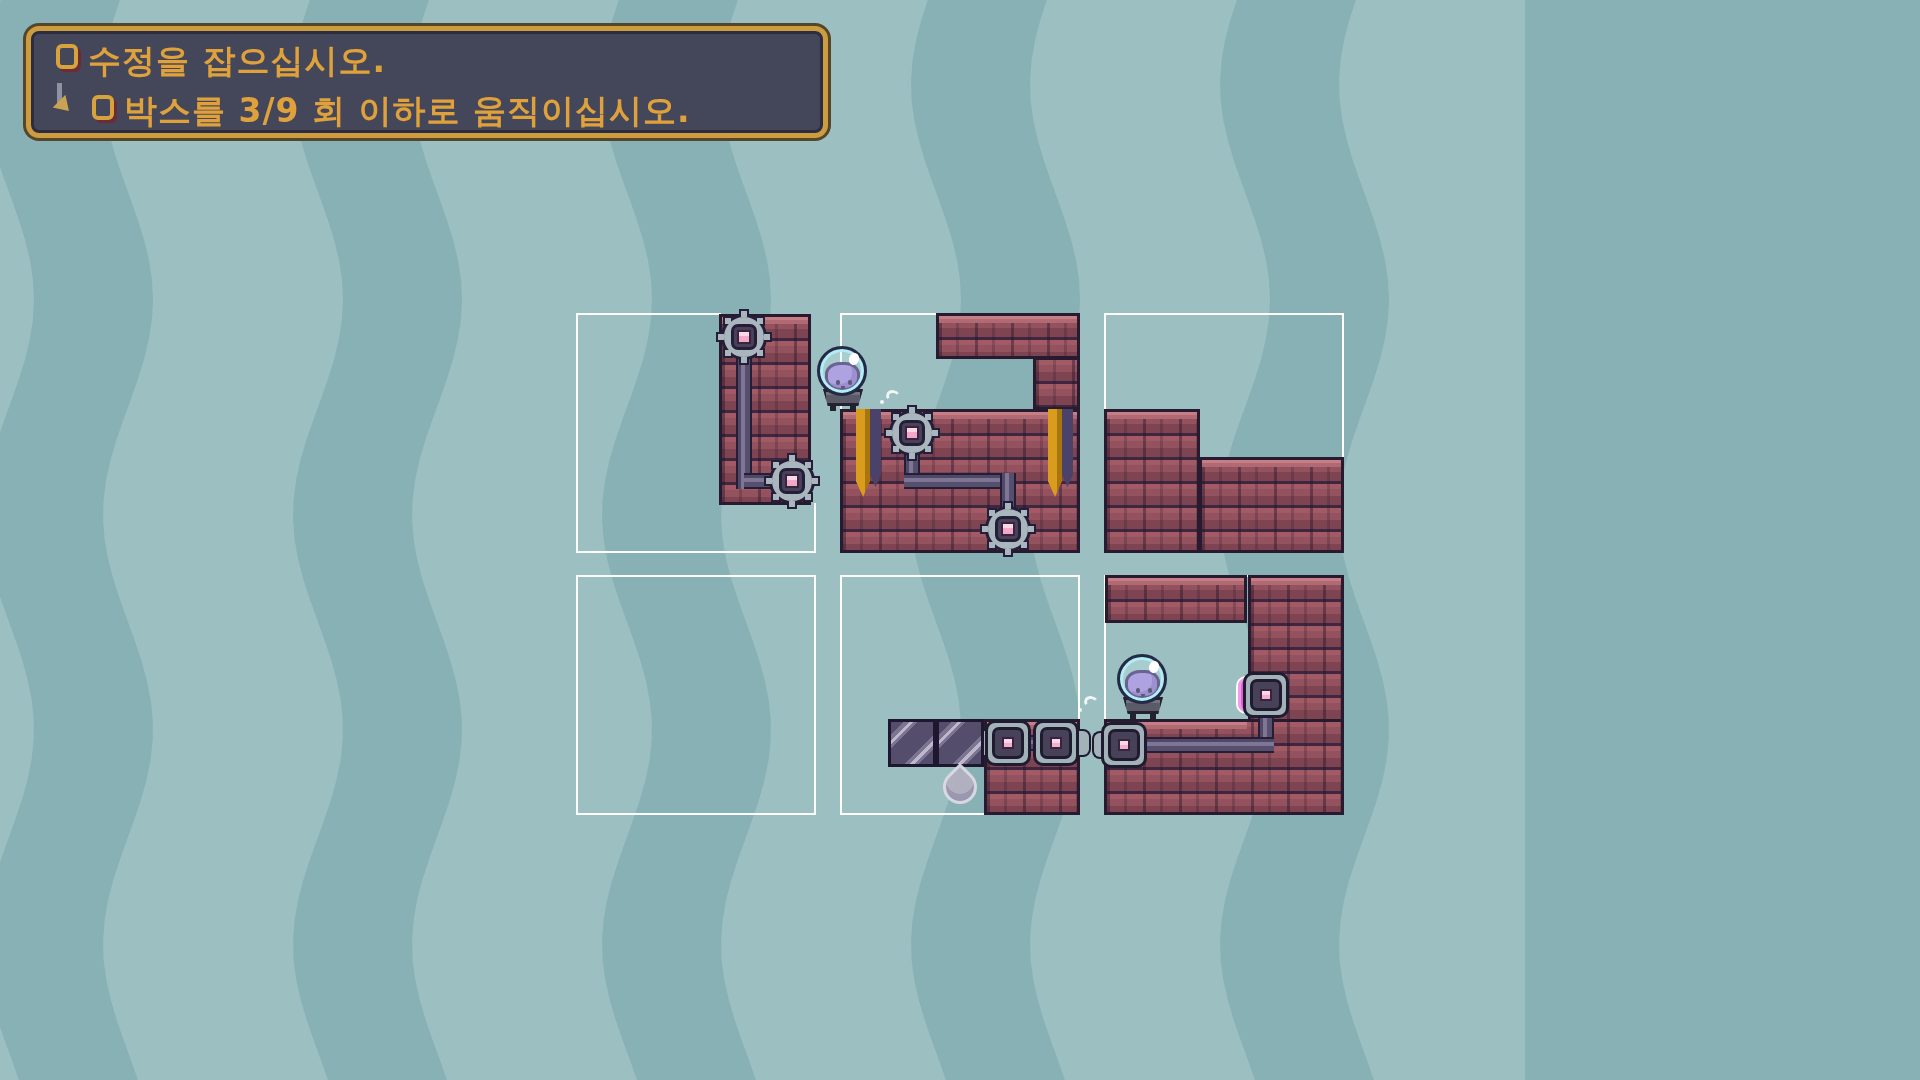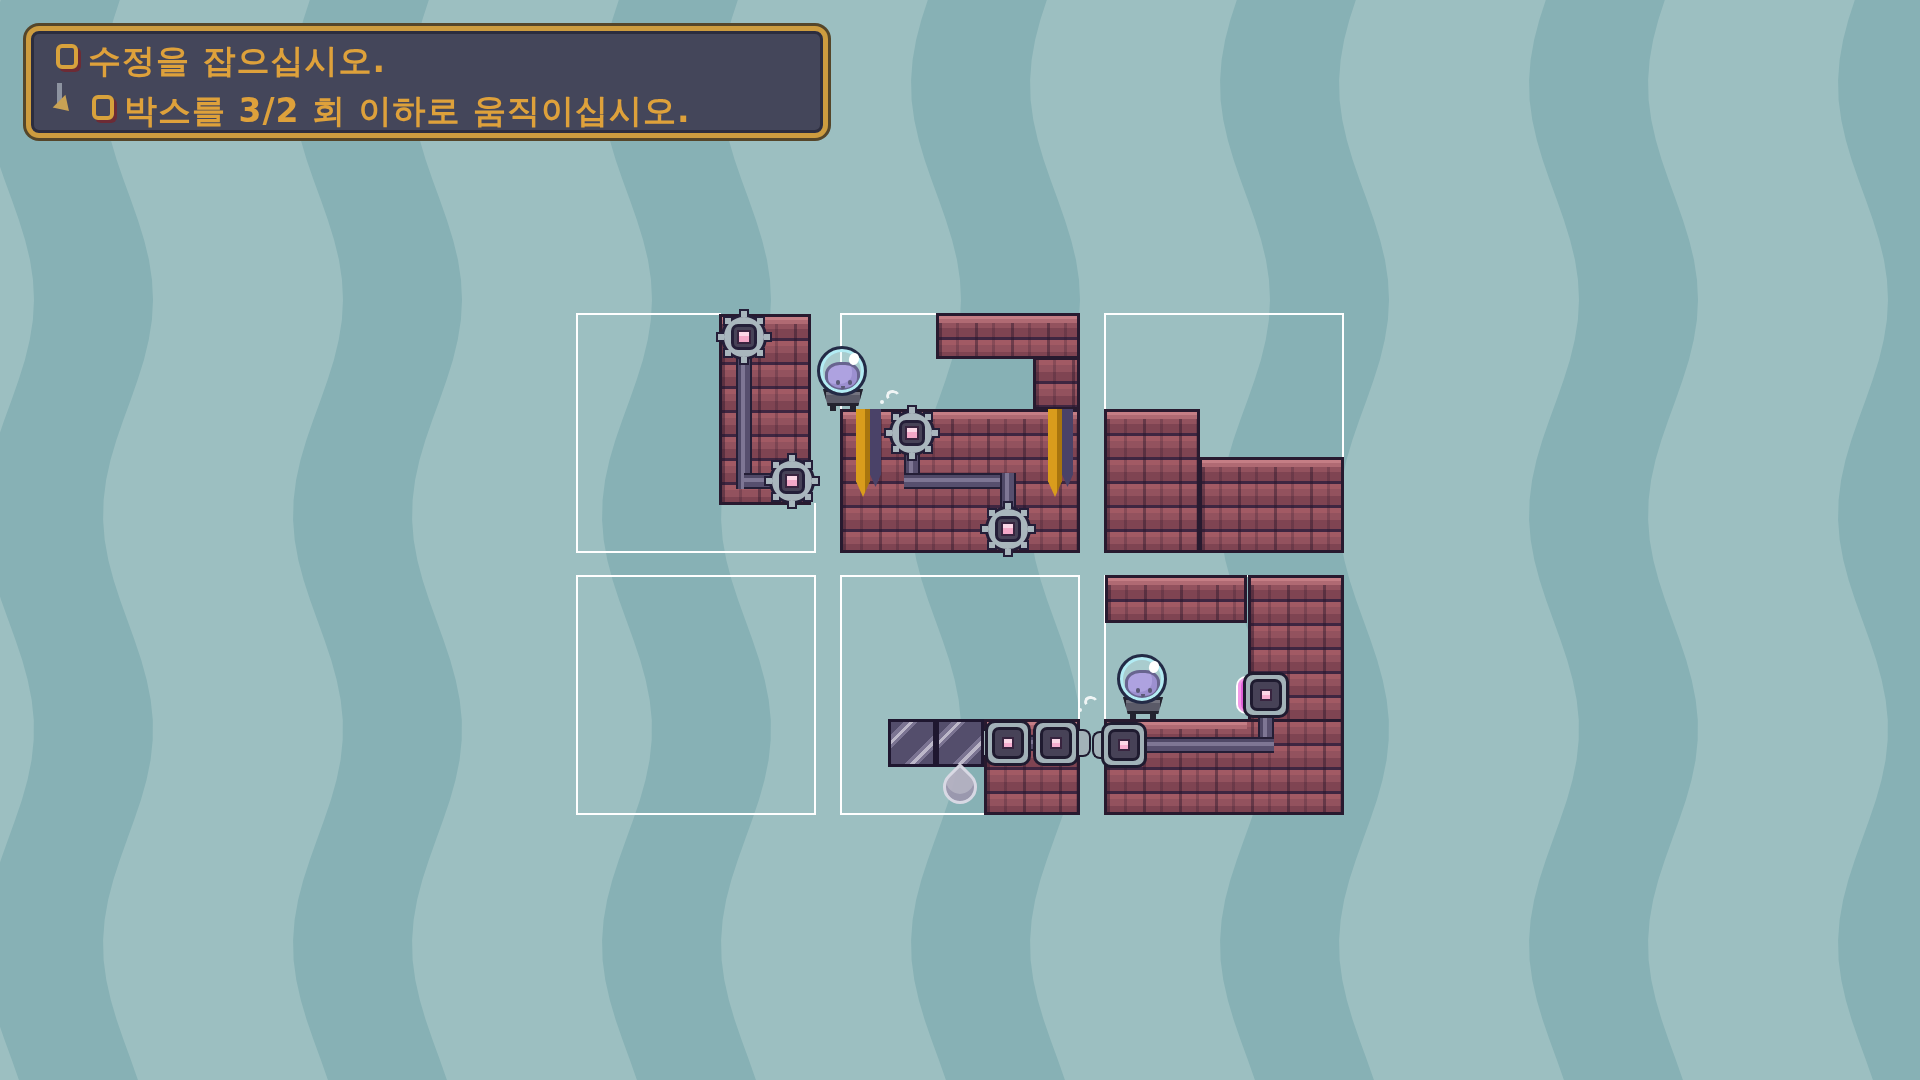--- a/index.html
+++ b/index.html
@@ -1,16 +1,16 @@
 <!DOCTYPE html>
 <html><head>
 <meta charset="utf-8">
 <style>
   html,body{margin:0;padding:0;background:#87b1b5;}
-  #stage{position:relative;width:1920px;height:1080px;overflow:hidden;
+  #stage{position:relative;width:1525px;height:1080px;overflow:hidden;
          font-family:"DejaVu Sans",sans-serif;}
   .px{position:absolute;box-sizing:border-box;}
   
   #waves{position:absolute;left:0;top:0;}
   
   .cell{border:2px solid #ffffff;background:transparent;}
   .seg{background:#ffffff;}
   
   .brick{
     background-color:#93525e;
@@ -214,16 +214,16 @@
   <div class="px sdot" style="left:880px;top:400px;"></div>
   <div class="px sparkle" style="left:1084px;top:696px;"></div>
   <div class="px sdot" style="left:1078px;top:708px;"></div>
 
   <div class="px panel">
     <span class="cbx" style="left:25px;top:13px;"></span>
     <span class="obj-text" style="left:57px;top:8px;">수정을 잡으십시오.</span>
     <span class="arr-stem" style="left:26px;top:52px;width:5px;height:22px;"></span>
     <span class="arr-head" style="left:24px;top:68px;"></span>
     <span class="cbx" style="left:61px;top:64px;"></span>
-    <span class="obj-text" style="left:93px;top:58px;">박스를 3/2 회 이하로 움직이십시오.</span>
+    <span class="obj-text" style="left:93px;top:58px;">박스를 3/9 회 이하로 움직이십시오.</span>
   </div>
 
 </div>
 
 </body></html>

